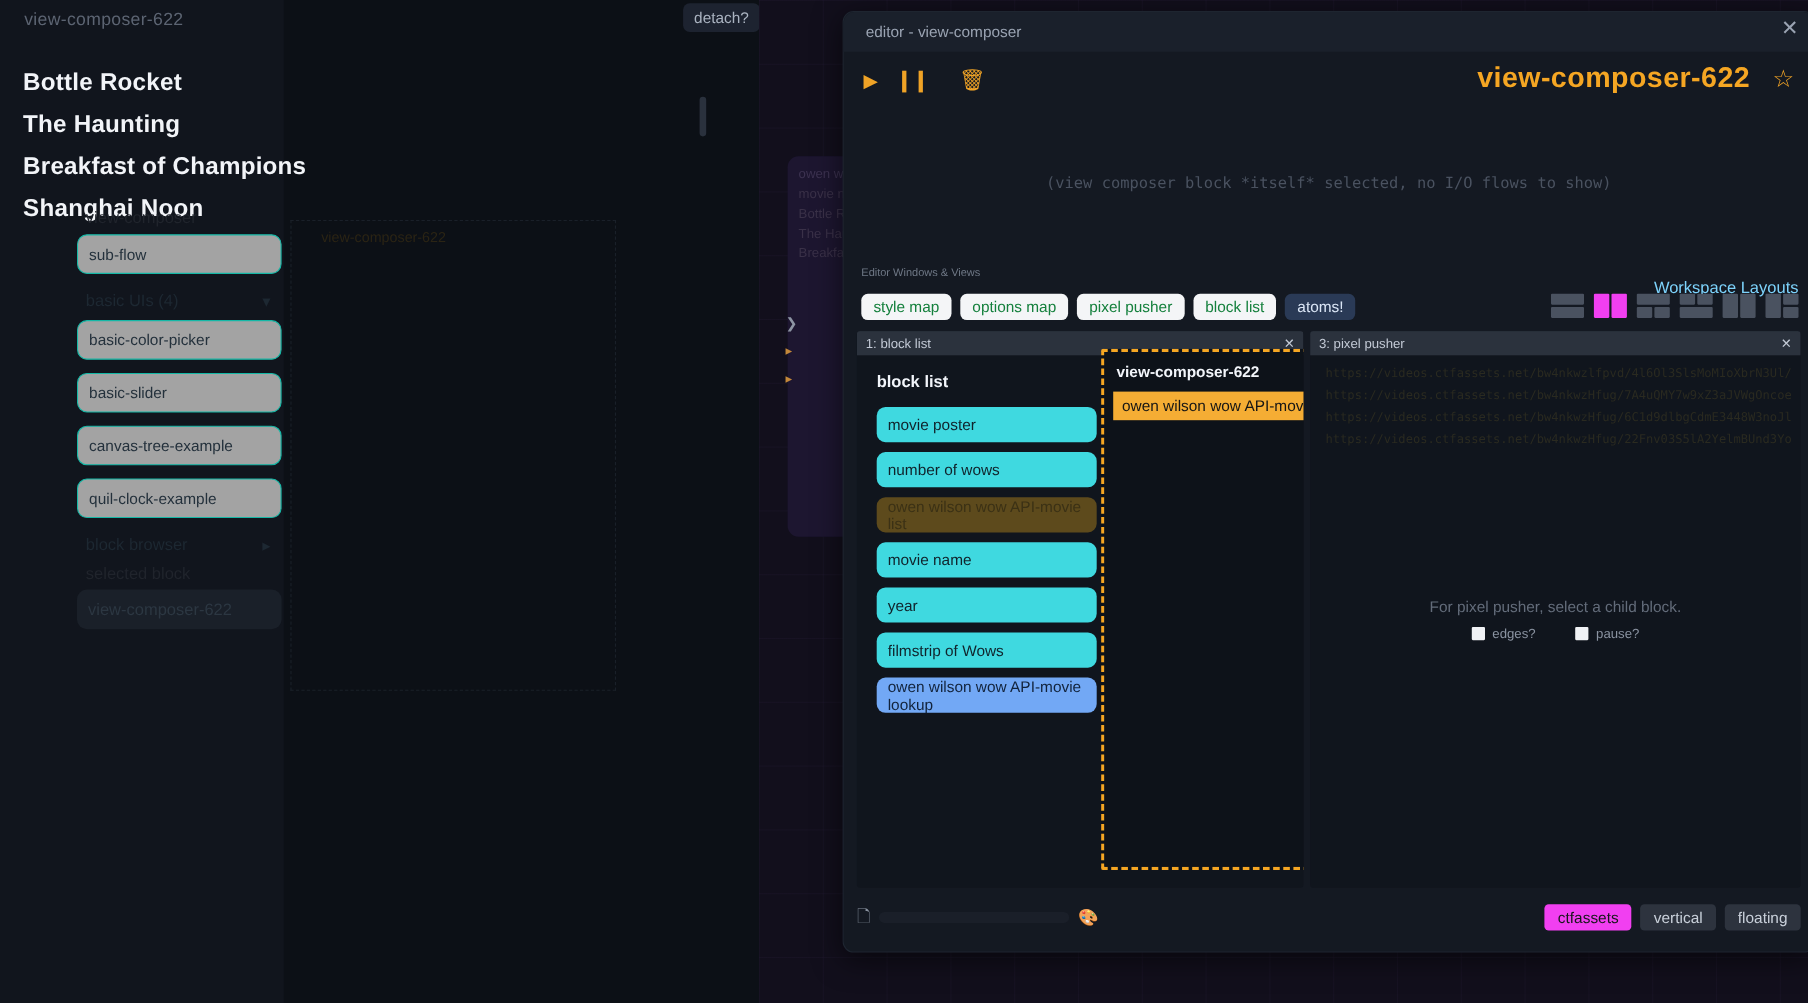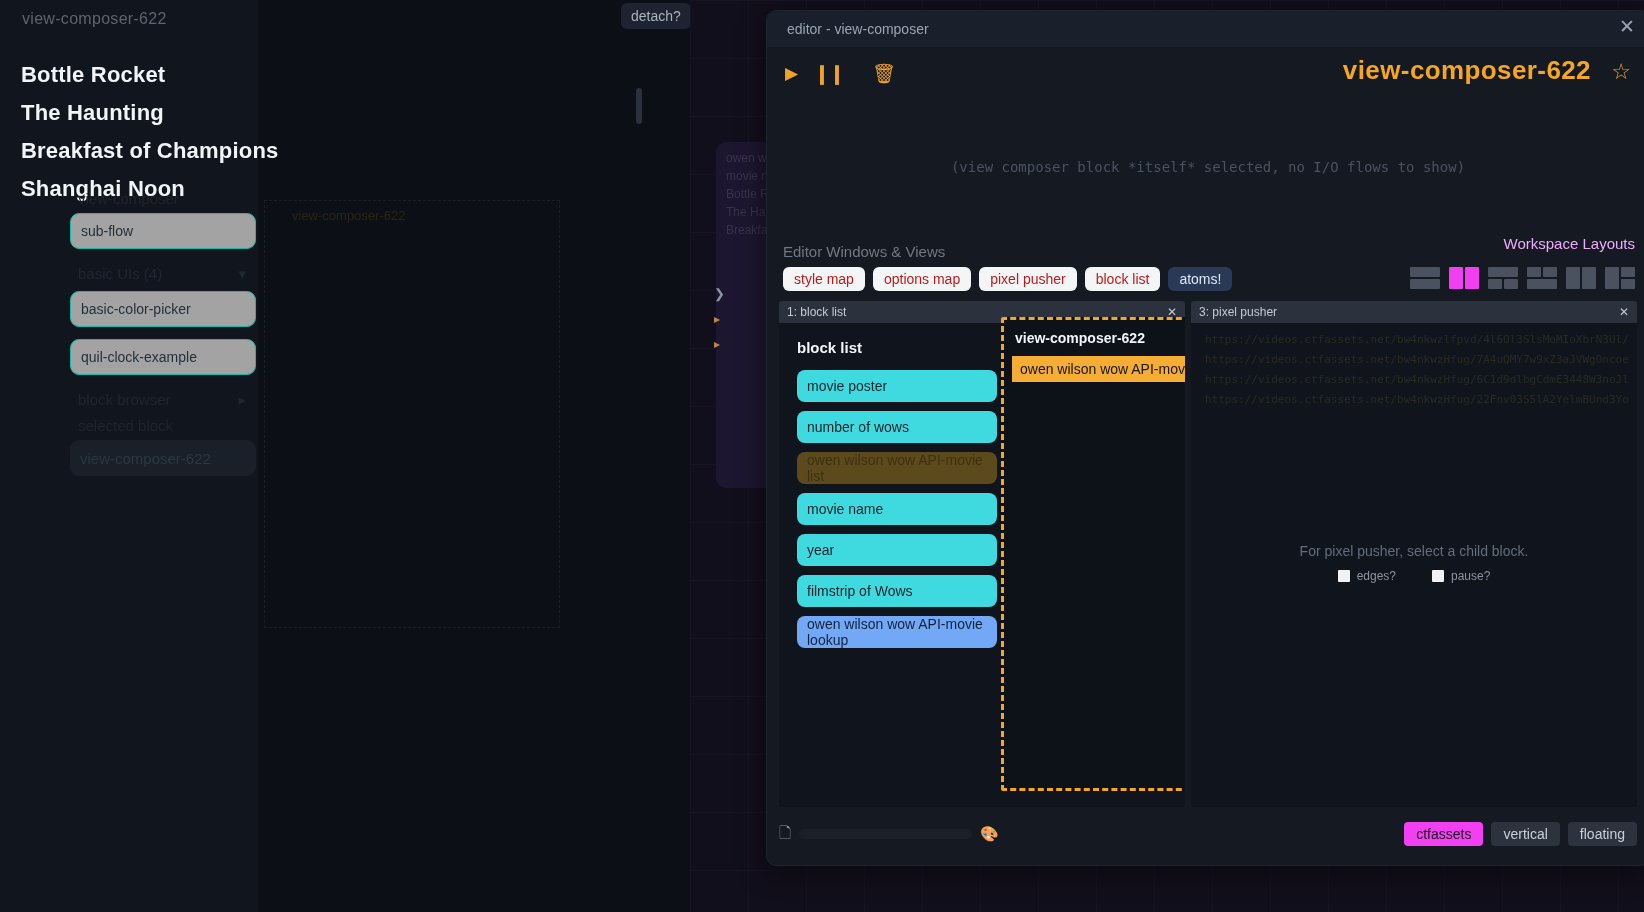--- a/index.html
+++ b/index.html
@@ -137,30 +137,30 @@
   }
   .ed-star { position: absolute; right: 18px; top: 12px; color: #f0a326; font-size: 22px; }
 
   .io-note {
     position: absolute; left: 0; right: 0; top: 148px; text-align: center;
     color: #4a5260; font-size: 14px;
     font-family: "DejaVu Sans Mono", monospace;
   }
 
   .views-label {
-    position: absolute; left: 16px; top: 232px; color: #6f7886; font-size: 15px;
+    position: absolute; left: 16px; top: 232px; color: #6f7886; font-size: 10px;
   }
   .ws-label {
-    position: absolute; right: 14px; top: 224px; color: #f0abfc; font-size: 15px;
+    position: absolute; right: 14px; top: 242px; color: #7dd3fc; font-size: 15px;
   }
   .chip-row {
     position: absolute; left: 16px; top: 256px; display: flex; gap: 8px;
   }
   .chip {
-    background: #f4f5f7; color: #b91c1c; font-size: 14px;
+    background: #f4f5f7; color: #15803d; font-size: 14px;
     padding: 4px 11px; border-radius: 6px; cursor: pointer;
   }
   .chip.active { background: #2a3a56; color: #dbe6f6; }
 
   .ws-icons {
     position: absolute; right: 14px; top: 256px; display: flex; gap: 9px;
   }
   .ws-ic { width: 30px; height: 22px; display: grid; gap: 2px; cursor: pointer; }
   .ws-ic i { background: #4a5260; display: block; border-radius: 1px; }
   .ws-a { grid-template-rows: 1fr 1fr; }
@@ -262,20 +262,22 @@
     </div>
 
     <div class="ghost-panel">
       <div class="ghost-head">view-composer</div>
       <div class="ghost-item">sub-flow</div>
       <div class="ghost-sec">
         <span>basic UIs (4)</span>
         <span>▾</span>
       </div>
       <div class="ghost-item">basic-color-picker</div>
+      <div class="ghost-item">basic-slider</div>
+      <div class="ghost-item">canvas-tree-example</div>
       <div class="ghost-item">quil-clock-example</div>
       <div class="ghost-sec">
         <span>block browser</span>
         <span>▸</span>
       </div>
       <div class="ghost-head">selected block</div>
       <div class="ghost-sel">view-composer-622</div>
     </div>
 
     <div class="ghost-canvas"></div>

